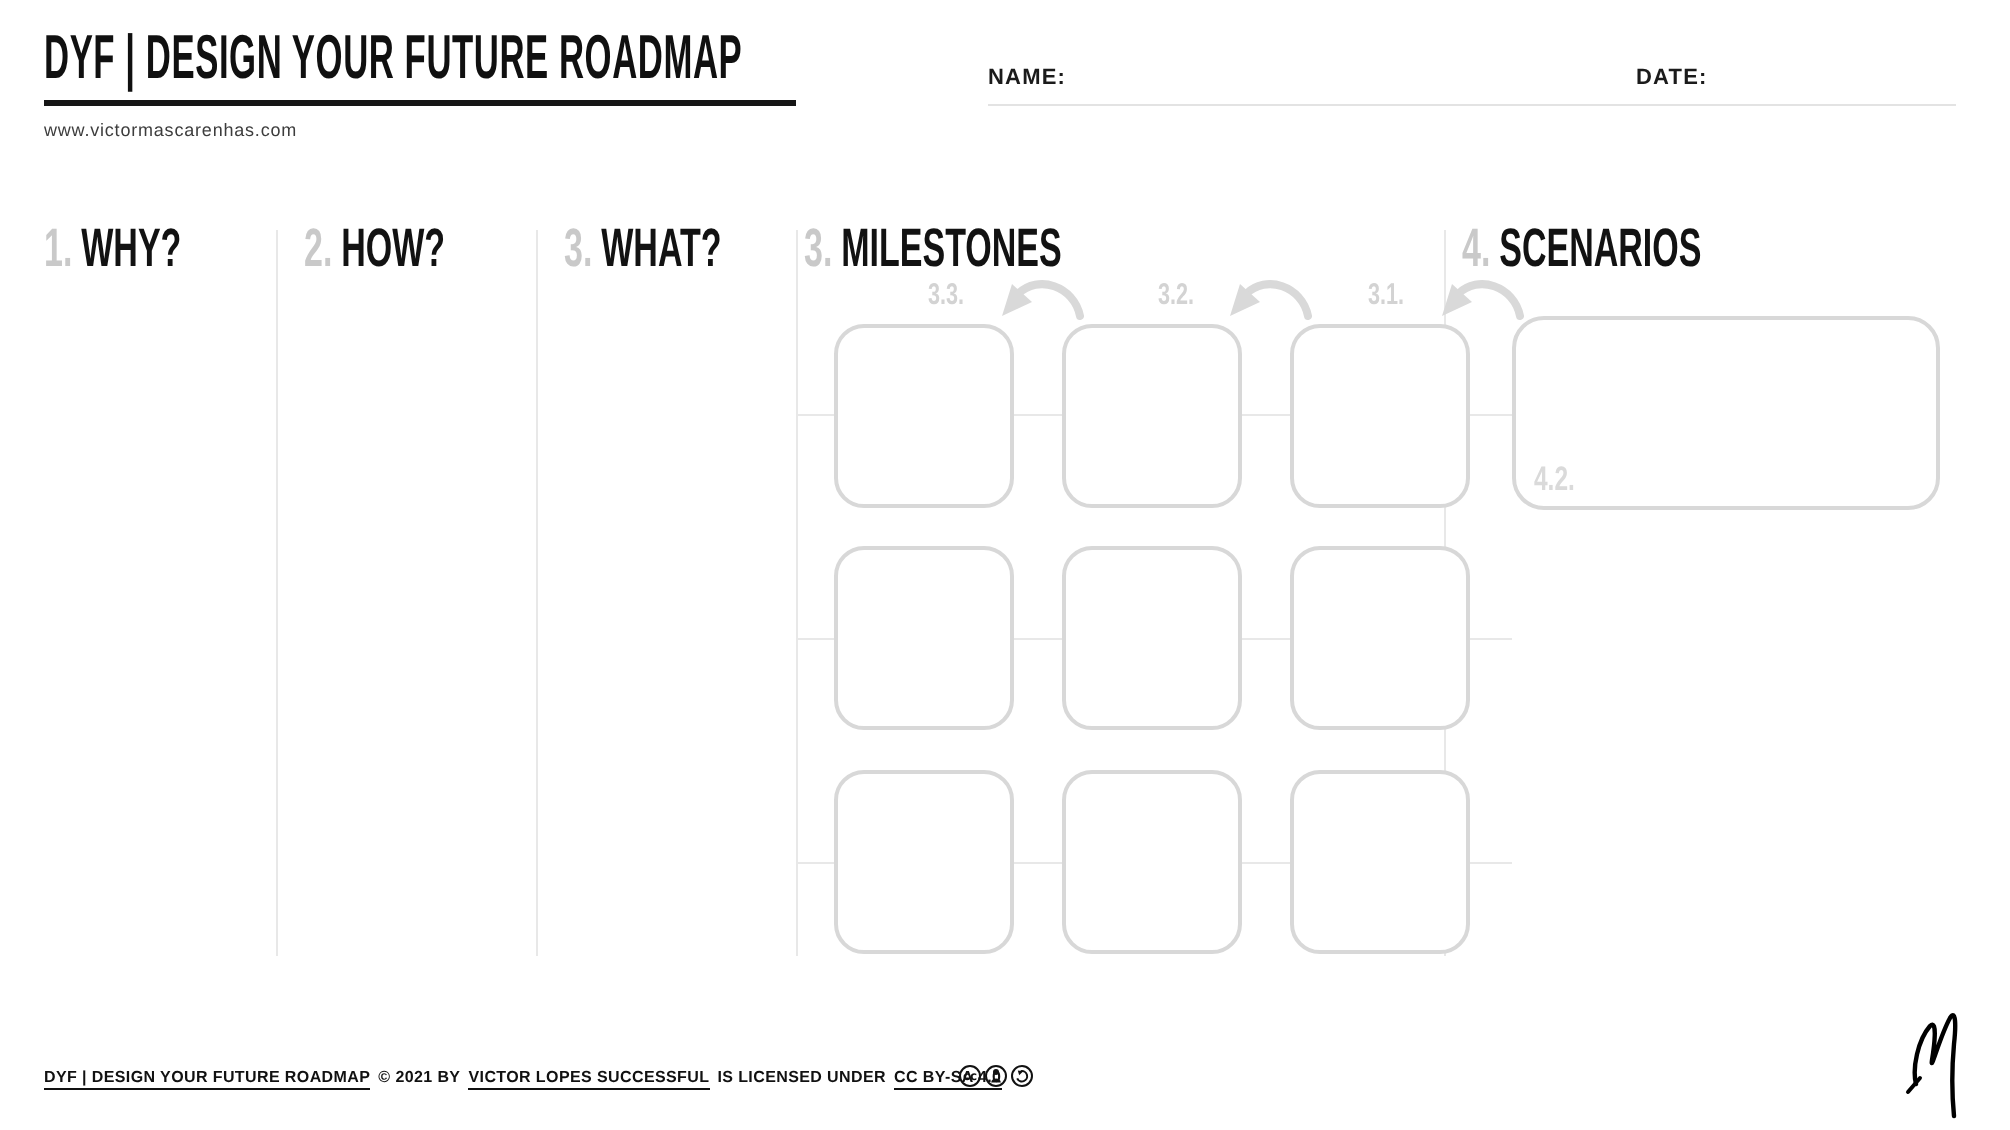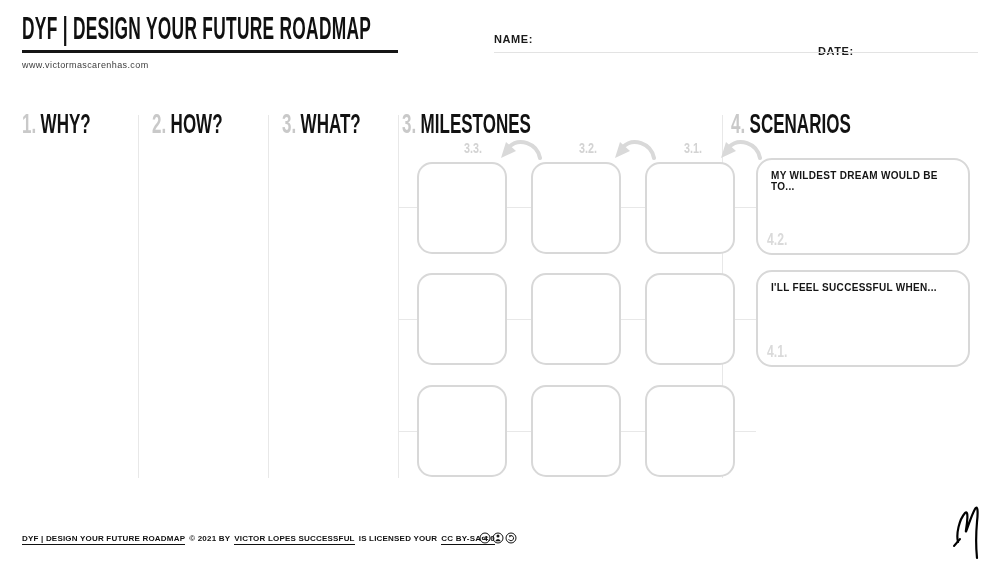--- a/index.html
+++ b/index.html
@@ -9,21 +9,21 @@
   }
   
   .page-title{
     position:absolute;left:22px;top:11px;font-size:31px;font-weight:bold;
     color:#101010;white-space:nowrap;letter-spacing:0.5px;
     transform:scaleX(0.56);transform-origin:left top;
   }
   .title-underline{position:absolute;left:22px;top:50px;width:376px;height:3px;background:#161616;}
   .site-url{position:absolute;left:22px;top:60px;font-size:9px;color:#3d3d3d;letter-spacing:0.4px;text-decoration:none;text-align:center;}
   .field-label{position:absolute;top:33px;font-size:11px;font-weight:bold;letter-spacing:0.6px;color:#1b1b1b;}
-  #name-label{left:494px;} #date-label{left:818px;margin-top:12px;}
+  #name-label{left:494px;} #date-label{left:818px;}
   .field-line{position:absolute;left:494px;top:52px;width:484px;height:1px;background:#e3e3e3;}
   
   .col-header{
     position:absolute;top:109px;font-size:27px;font-weight:bold;color:#121212;
     white-space:nowrap;transform:scaleX(0.63);transform-origin:left top;
   }
   .col-header .num{color:#c9c9c9;margin-right:7px;}
   
   .v-divider{position:absolute;top:115px;height:363px;width:1px;background:#e8e8e8;}
   .row-line{position:absolute;left:399px;width:357px;height:1px;background:#e8e8e8;}
@@ -109,30 +109,25 @@
   <div class="milestone-box" style="left:531px;top:162px"></div>
   <div class="milestone-box" style="left:645px;top:162px"></div>
   <div class="milestone-box" style="left:417px;top:273px"></div>
   <div class="milestone-box" style="left:531px;top:273px"></div>
   <div class="milestone-box" style="left:645px;top:273px"></div>
   <div class="milestone-box" style="left:417px;top:385px"></div>
   <div class="milestone-box" style="left:531px;top:385px"></div>
   <div class="milestone-box" style="left:645px;top:385px"></div>
 
   <div class="scenario-box" style="top:158px">
-    <div class="scenario-prompt">MY WILDEST DREAM WOULD BE TO...</div>
     <div class="scenario-num">4.2.</div>
-  </div>
-  <div class="scenario-box" style="top:270px">
-    <div class="scenario-prompt">I'LL FEEL SUCCESSFUL WHEN...</div>
-    <div class="scenario-num">4.1.</div>
   </div>
 
   <div class="footer">
-    <span class="u">DYF | DESIGN YOUR FUTURE ROADMAP</span><span>© 2021 BY</span><span class="u">VICTOR LOPES SUCCESSFUL</span><span>IS LICENSED YOUR</span><span class="u">CC BY-SA 4.0</span>
+    <span class="u">DYF | DESIGN YOUR FUTURE ROADMAP</span><span>© 2021 BY</span><span class="u">VICTOR LOPES SUCCESSFUL</span><span>IS LICENSED UNDER</span><span class="u">CC BY-SA 4.0</span>
   </div>
 
   <div class="cc-icons">
     <svg width="12" height="12" viewBox="0 0 12 12">
       <circle cx="6" cy="6" r="5" fill="none" stroke="#111" stroke-width="1"></circle>
       <text x="6" y="8.2" text-anchor="middle" font-size="6" font-weight="bold" font-family="DejaVu Sans, sans-serif" fill="#111">cc</text>
     </svg>
     <svg width="12" height="12" viewBox="0 0 12 12">
       <circle cx="6" cy="6" r="5" fill="none" stroke="#111" stroke-width="1"></circle>
       <circle cx="6" cy="4" r="1.5" fill="#111"></circle>

